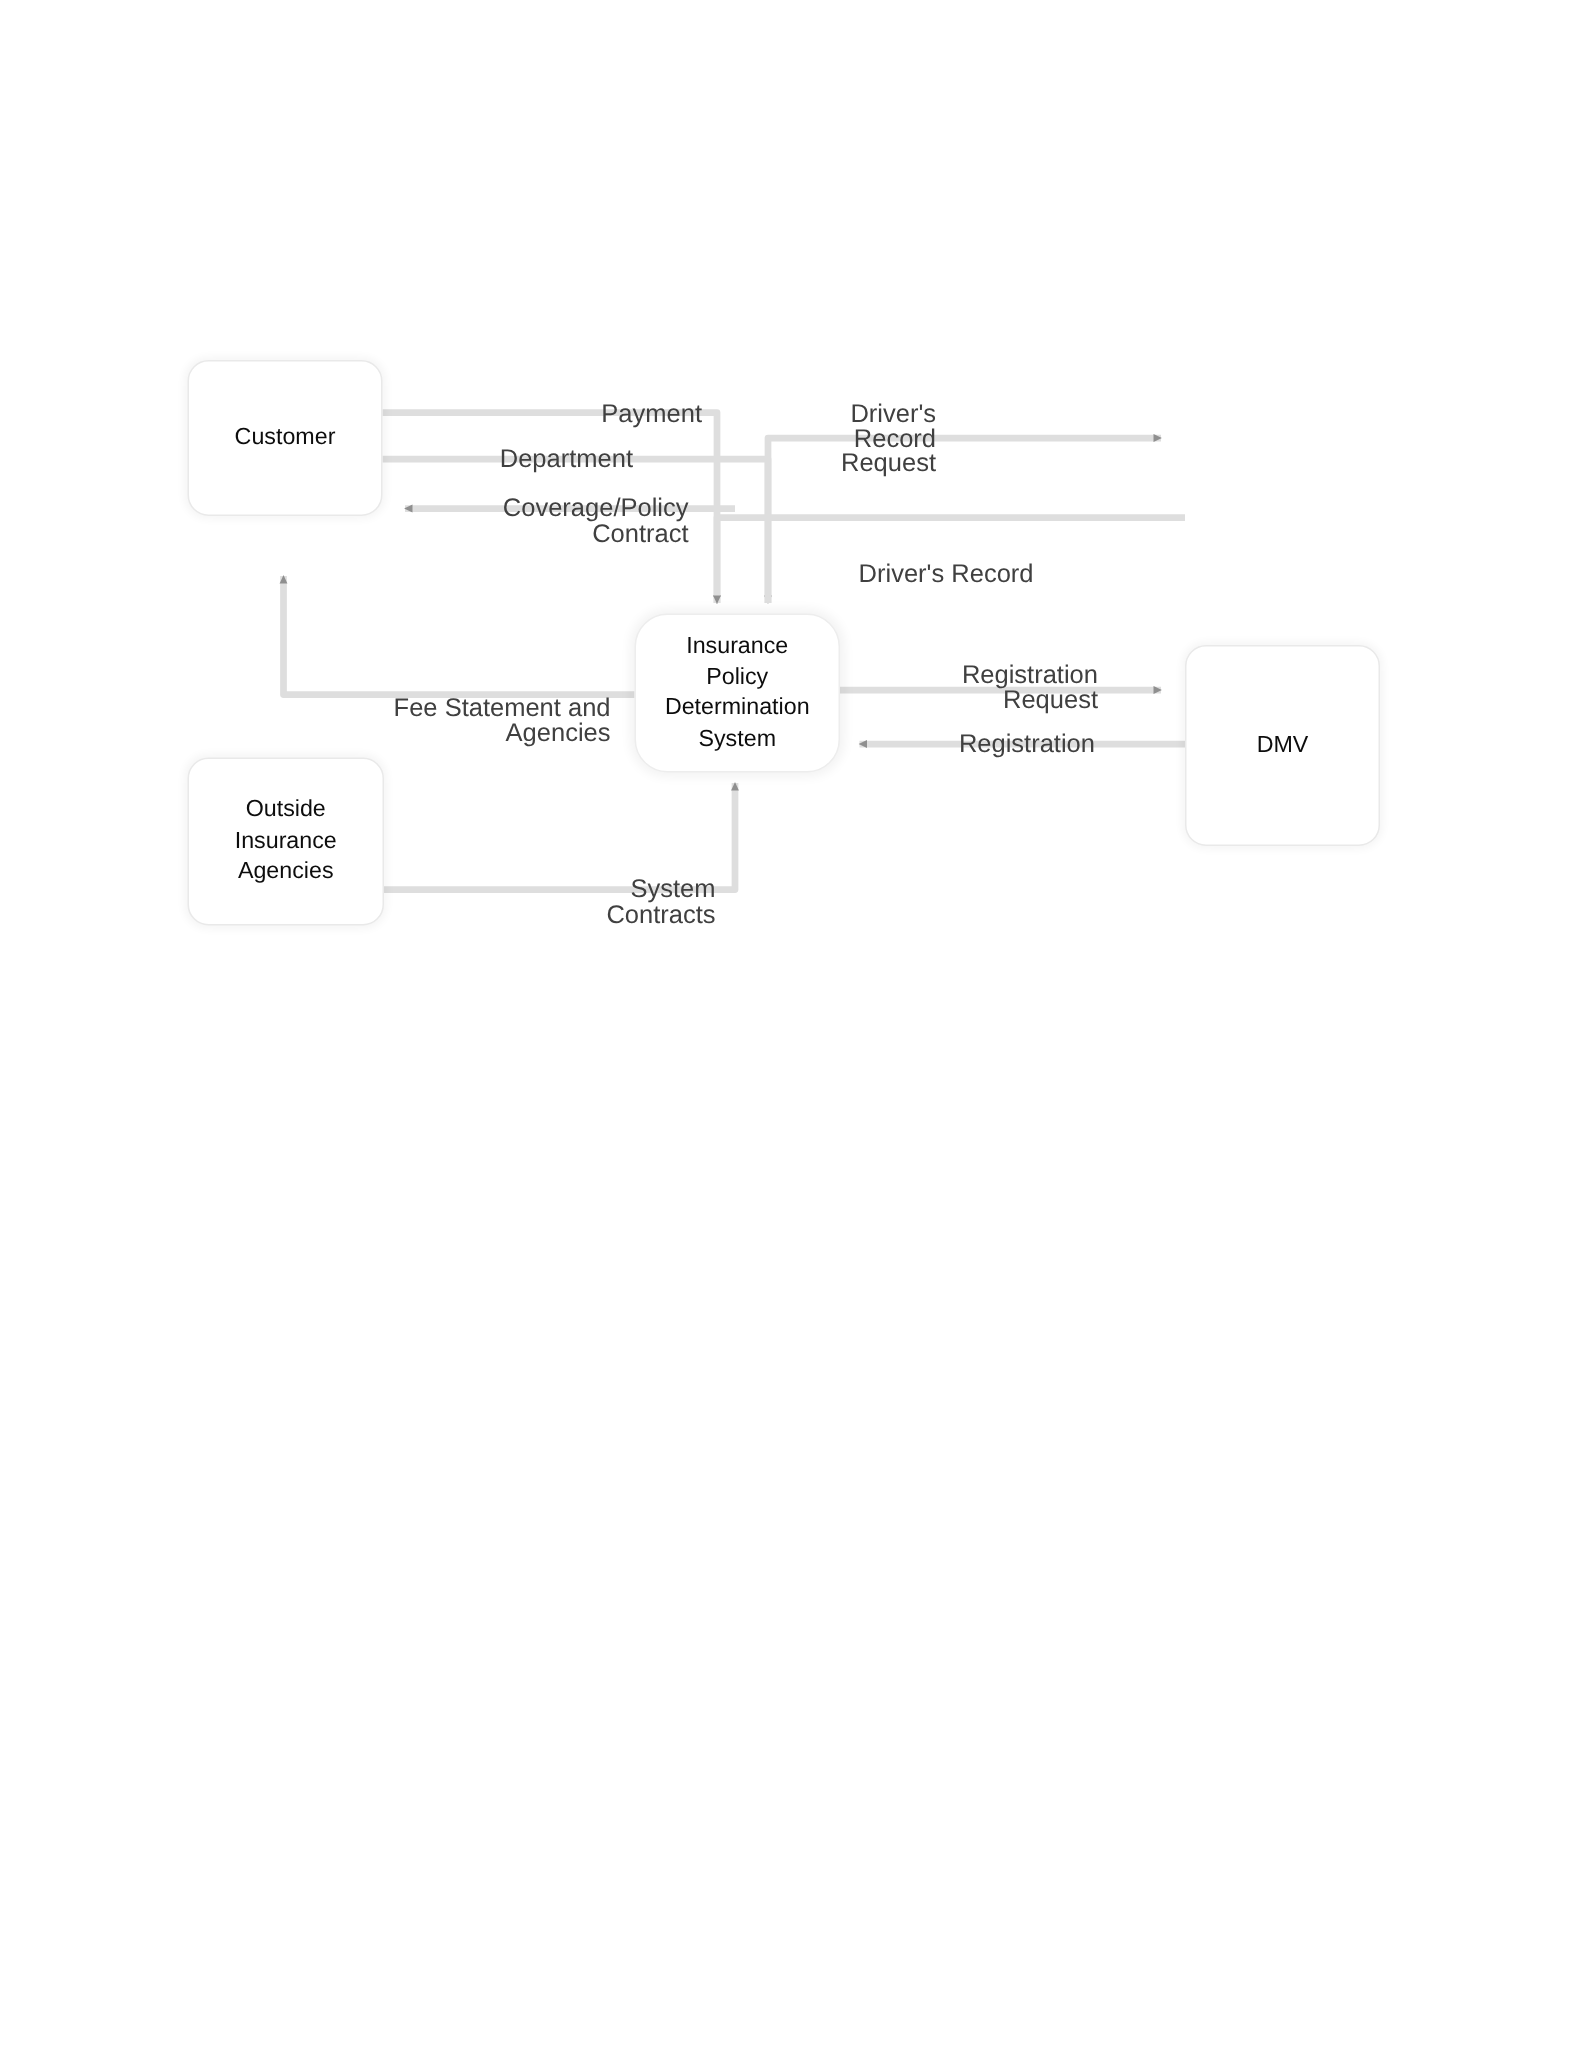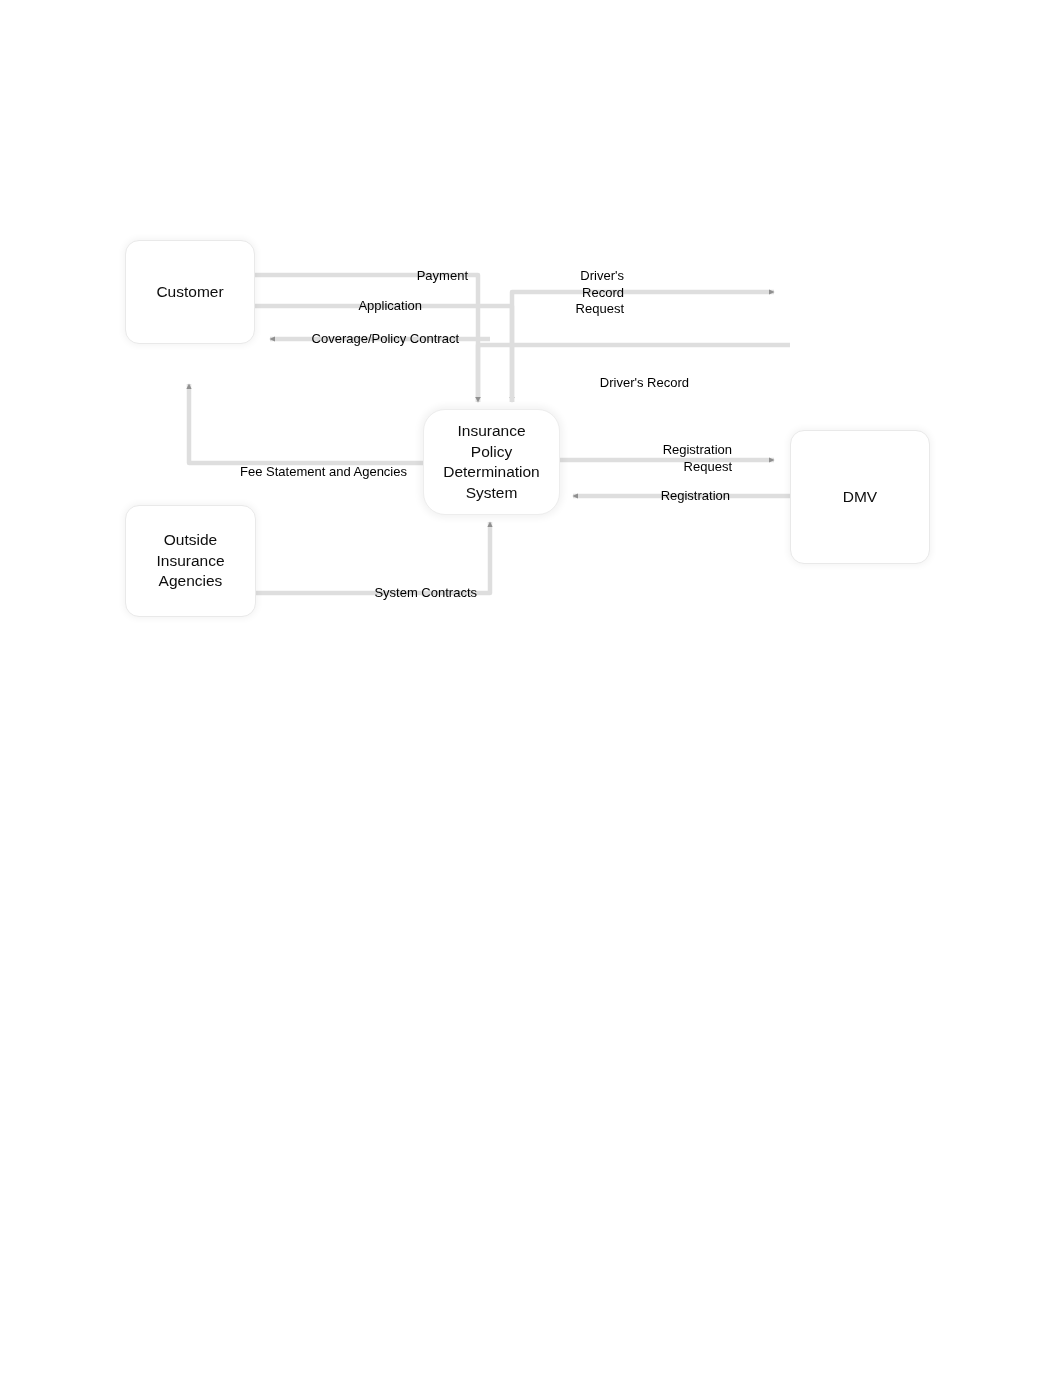--- a/index.html
+++ b/index.html
@@ -69,21 +69,21 @@
     text-align: center;
     color: #0d0d0d;
     font-size: 15.5px;
     line-height: 20.5px;
     padding: 4px;
   }
   .entity .etext { display: block; white-space: pre-line; }
 
   #ent-customer  { left: 125px; top: 240px; width: 130px; height: 104px; }
   #ent-police    { left: 790px; top: 239px; width: 130px; height: 136px; }
-  #ent-dmv       { left: 790px; top: 430px; width: 140px; height: 134px; }
+  #ent-dmv       { left: 790px; top: 430px; width: 130px; height: 134px; }
   #ent-agencies  { left: 125px; top: 505px; width: 131px; height: 112px; }
 
   
   #process {
     position: absolute;
     left: 423px;
     top: 409px;
     width: 137px;
     height: 106px;
     box-sizing: border-box;
@@ -97,22 +97,22 @@
     text-align: center;
     color: #0d0d0d;
     font-size: 15.5px;
     line-height: 20.5px;
   }
   #process .etext { display: block; white-space: pre-line; }
 
   
   .flow-label {
     position: absolute;
-    color: #000000;
-    font-size: 13px;
+    color: #404040;
+    font-size: 17px;
     line-height: 16.5px;
     white-space: pre-line;
     text-align: center;
   }
   .fl-right { text-align: right; }
   .fl-center { text-align: right; }
 </style>
 </head>
 <body>
 
@@ -167,21 +167,21 @@
 
     <div id="process">
       <span class="etext">Insurance
 Policy
 Determination
 System</span>
     </div>
 
     <div class="flow-label fl-right" style="left:340px; top:268px; width:128px;">Payment</div>
 
-    <div class="flow-label fl-right" style="left:266px; top:298px; width:156px;">Application</div>
+    <div class="flow-label fl-right" style="left:266px; top:298px; width:156px;">Department</div>
 
     <div class="flow-label fl-center" style="left:279px; top:331px; width:180px;">Coverage/Policy Contract</div>
 
     <div class="flow-label fl-center" style="left:191px; top:464px; width:216px;">Fee Statement and Agencies</div>
 
     <div class="flow-label fl-center" style="left:546px; top:268px; width:78px;">Driver's
 Record
 Request</div>
 
     <div class="flow-label fl-center" style="left:551px; top:338px; width:138px;margin-top:37px;">Driver's Record</div>

